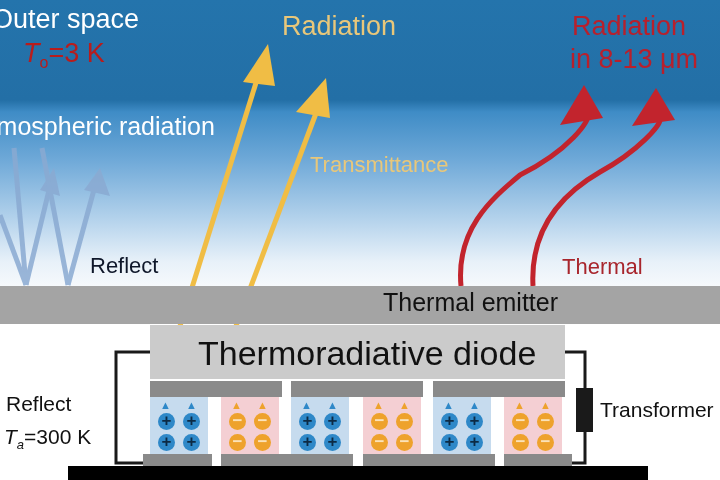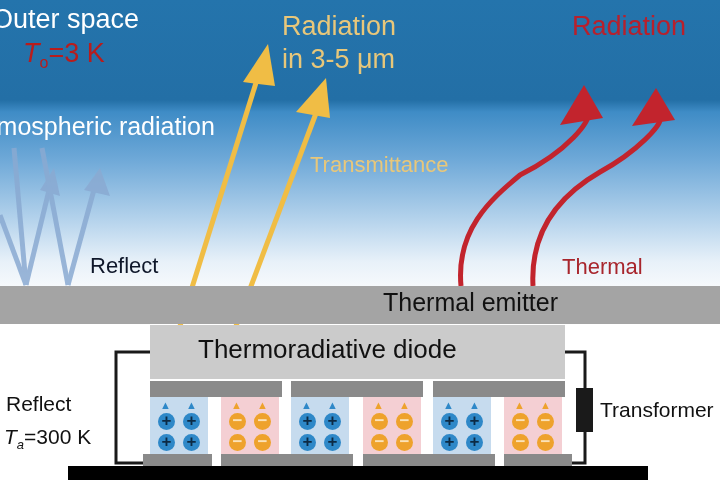--- a/index.html
+++ b/index.html
@@ -64,34 +64,34 @@
   <rect x="576" y="388" width="17" height="44" fill="#1a1a1a"></rect>
 </svg>
 
 <div class="txt" style="left:-8px; top:4px; font-size:27px; color:#ffffff;">Outer space</div>
 <div class="txt" style="left:23px; top:38px; font-size:27px; color:#b91c1c;"><i>T</i><sub style="font-size:16px;">o</sub><span>=3 K</span></div>
 <div class="txt" style="left:-27px; top:112px; font-size:25px; color:#ffffff;">Atmospheric radiation</div>
 <div class="txt" style="left:90px; top:253px; font-size:22px; color:#0f172a;">Reflect</div>
 
 <div class="txt" style="left:282px; top:10px; font-size:27px; color:#e8c77a; line-height:33px;">
   <div>Radiation</div>
-  <div>in 3-5 μm</div>
 </div>
 <div class="txt" style="left:310px; top:152px; font-size:22px; color:#e8c77a;">Transmittance</div>
 
 <div class="txt" style="left:572px; top:10px; font-size:27px; color:#b8202c; line-height:33px;">
   <div>Radiation</div>
+  <div style="margin-left:-2px;">in 8-13 μm</div>
 </div>
 <div class="txt" style="left:562px; top:254px; font-size:22px; color:#a8252c;">Thermal</div>
 
 <div class="emitter"></div>
 <div class="txt" style="left:383px; top:288px; font-size:25px; color:#111;">Thermal emitter</div>
 
 <div class="diode"></div>
-<div class="txt" style="left:198px; top:334px; font-size:26px; color:#111;">Thermoradiative diode</div>
+<div class="txt" style="left:198px; top:334px; font-size:34px; color:#111;">Thermoradiative diode</div>
 
 <div class="plate" style="left:150px; top:381px; width:132px; height:16px;"></div>
 <div class="plate" style="left:291px; top:381px; width:132px; height:16px;"></div>
 <div class="plate" style="left:433px; top:381px; width:132px; height:16px;"></div>
 
 <div class="cell p" style="left:150px;">
   <span class="uparrow" style="left:10px; top:3px; color:#2e88c8;">▲</span>
   <span class="uparrow" style="left:36px; top:3px; color:#2e88c8;">▲</span>
   <span class="carrier p" style="left:8px; top:16px;">+</span>
   <span class="carrier p" style="left:33px; top:16px;">+</span>

